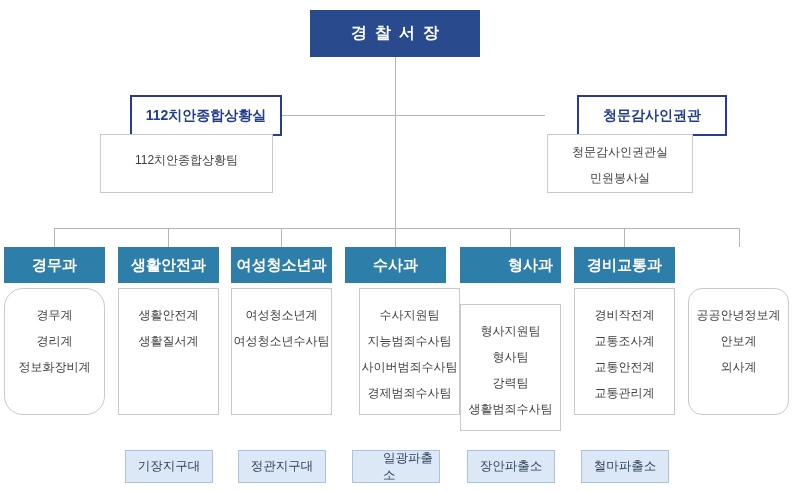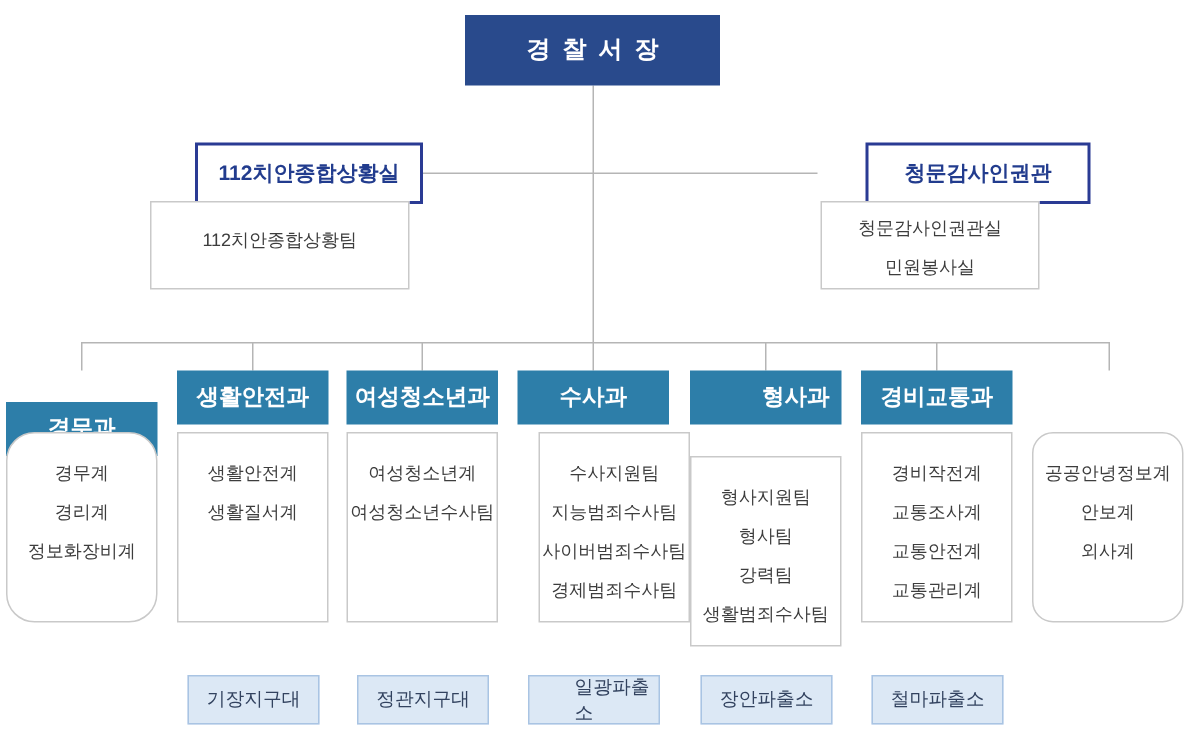--- a/index.html
+++ b/index.html
@@ -75,21 +75,21 @@
   <div class="staff-box" style="left:100px;top:134px;width:173px;padding-top:12px;">
     <div class="unit">112치안종합상황팀</div>
   </div>
 
   <div class="staff-header" style="left:545px;top:95px;width:150px;text-align:right;">청문감사인권관</div>
   <div class="staff-box" style="left:547px;top:134px;width:146px;">
     <div class="unit">청문감사인권관실</div>
     <div class="unit">민원봉사실</div>
   </div>
 
-  <div class="dept-header" style="left:4px;margin-top:21px;">경무과</div>
+  <div class="dept-header" style="left:4px;">경무과</div>
   <div class="dept-box" style="left:4px;border-radius:19px;">
     <div class="unit">경무계</div>
     <div class="unit">경리계</div>
     <div class="unit">정보화장비계</div>
   </div>
 
   <div class="dept-header" style="left:118px;">생활안전과</div>
   <div class="dept-box" style="left:118px;">
     <div class="unit">생활안전계</div>
     <div class="unit">생활질서계</div>

